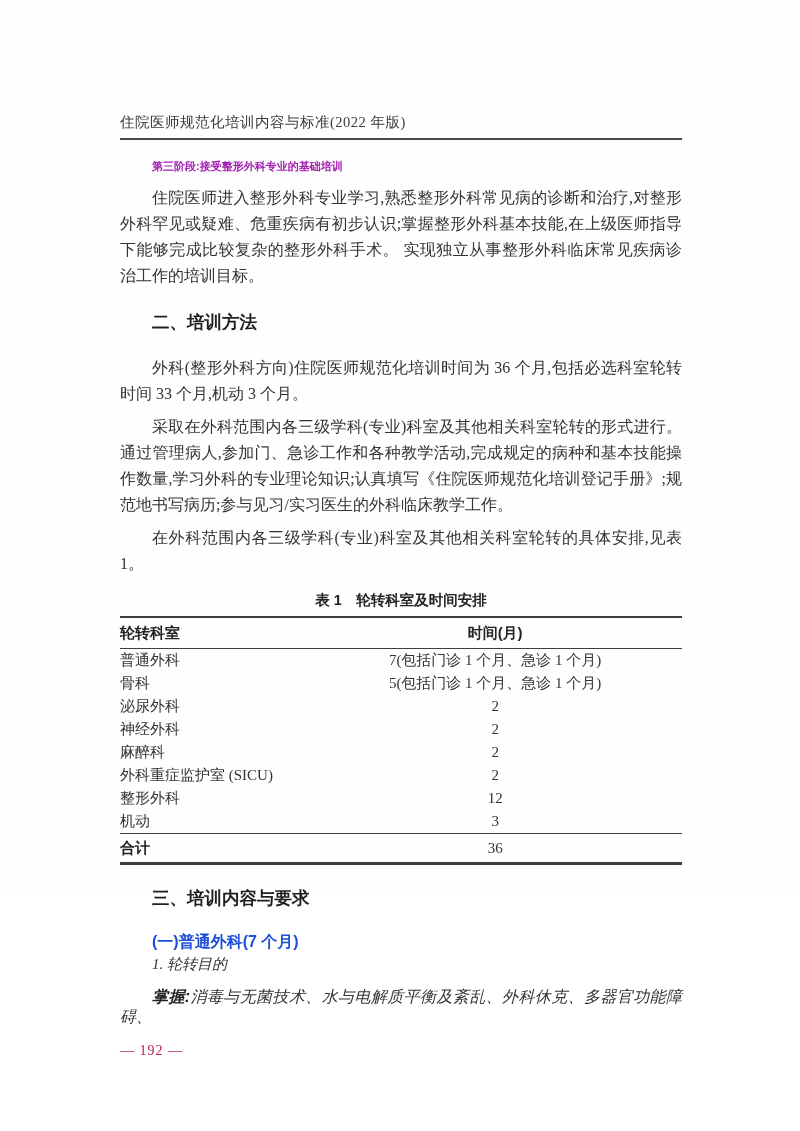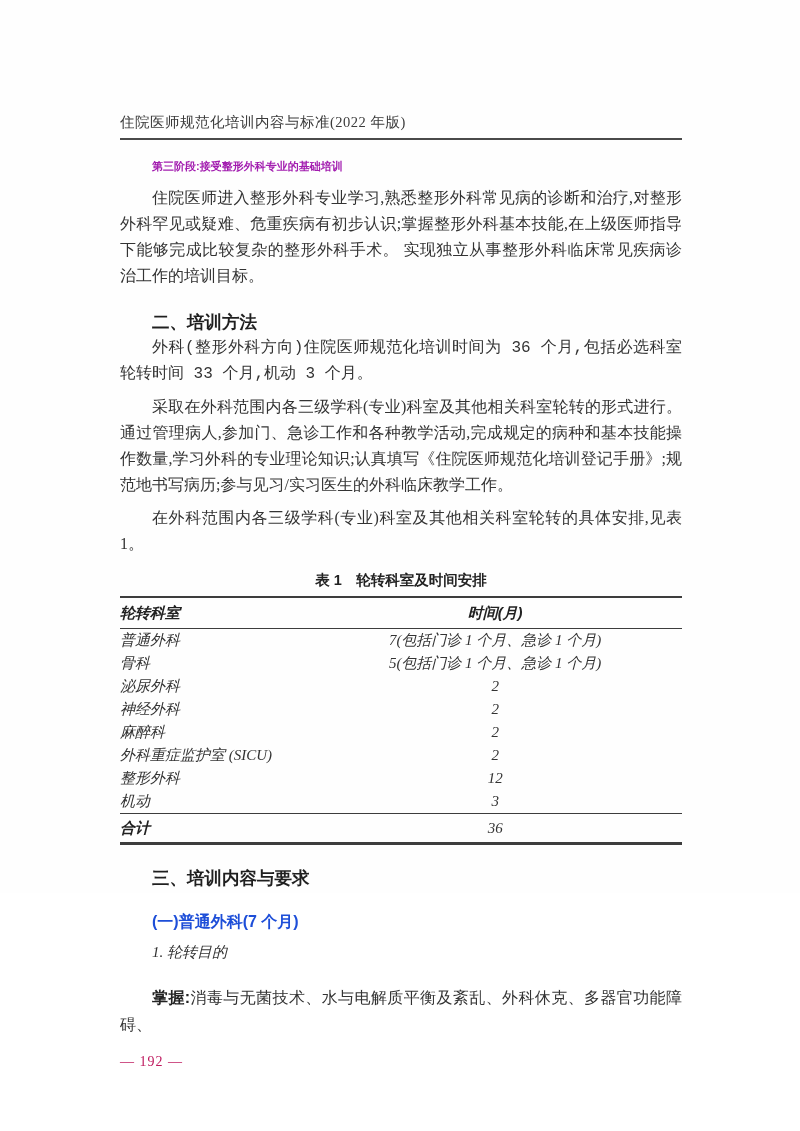--- a/index.html
+++ b/index.html
@@ -45,21 +45,21 @@
   }
   .section-heading{
     margin-top:21px;
     padding-left:32px;
     font-family:"Liberation Sans","DejaVu Sans",sans-serif;
     font-weight:bold;
     font-size:17.5px;
     line-height:25px;
     color:#1f1f1f;
   }
-  .after-heading{margin-top:0;font-family:Liberation Mono, monospace;}
+  .after-heading{margin-top:20px;}
   
   .table-caption{
     margin-top:13px;
     text-align:center;
     font-family:"Liberation Sans","DejaVu Sans",sans-serif;
     font-weight:bold;
     font-size:14.5px;
     line-height:21px;
     color:#222;
   }
@@ -68,21 +68,20 @@
     margin-top:5px;
     border-collapse:collapse;
     border-top:2.5px solid #3d3d3d;
     border-bottom:3px solid #3d3d3d;
   }
   table.rotation-table td,table.rotation-table th{
     padding:0;
     font-size:15px;
     vertical-align:middle;
     color:#333;
-    font-style:italic;
   }
   table.rotation-table thead th{
     height:30px;
     font-family:"Liberation Sans","DejaVu Sans",sans-serif;
     font-weight:bold;
     font-size:15px;
     color:#222;
     border-bottom:1.5px solid #3d3d3d;
   }
   th.col-dept{ text-align:left; padding-left:22px; }
@@ -104,34 +103,35 @@
   .sub-heading{
     margin-top:20px;
     padding-left:32px;
     font-family:"Liberation Sans","DejaVu Sans",sans-serif;
     font-weight:bold;
     font-size:16px;
     line-height:22px;
     color:#1d4ed8;
   }
   .item-heading{
-    margin-top:9px;
+    margin-top:1px;
     padding-left:32px;
     font-style:italic;
     font-size:15px;
     line-height:21px;
     color:#333;
   }
   .grasp-line{
-    margin-top:21px;
+    margin-top:12px;
     text-indent:2em;
     font-size:16px;
-    line-height:27px;
+    line-height:20px;
     text-align:justify;
     color:#333;
+    font-style:italic;
   }
   .grasp-label{
     font-family:"Liberation Sans","DejaVu Sans",sans-serif;
     font-weight:bold;
     color:#222;
   }
   .page-number{
     margin-top:11px;
     font-size:14px;
     letter-spacing:1px;

